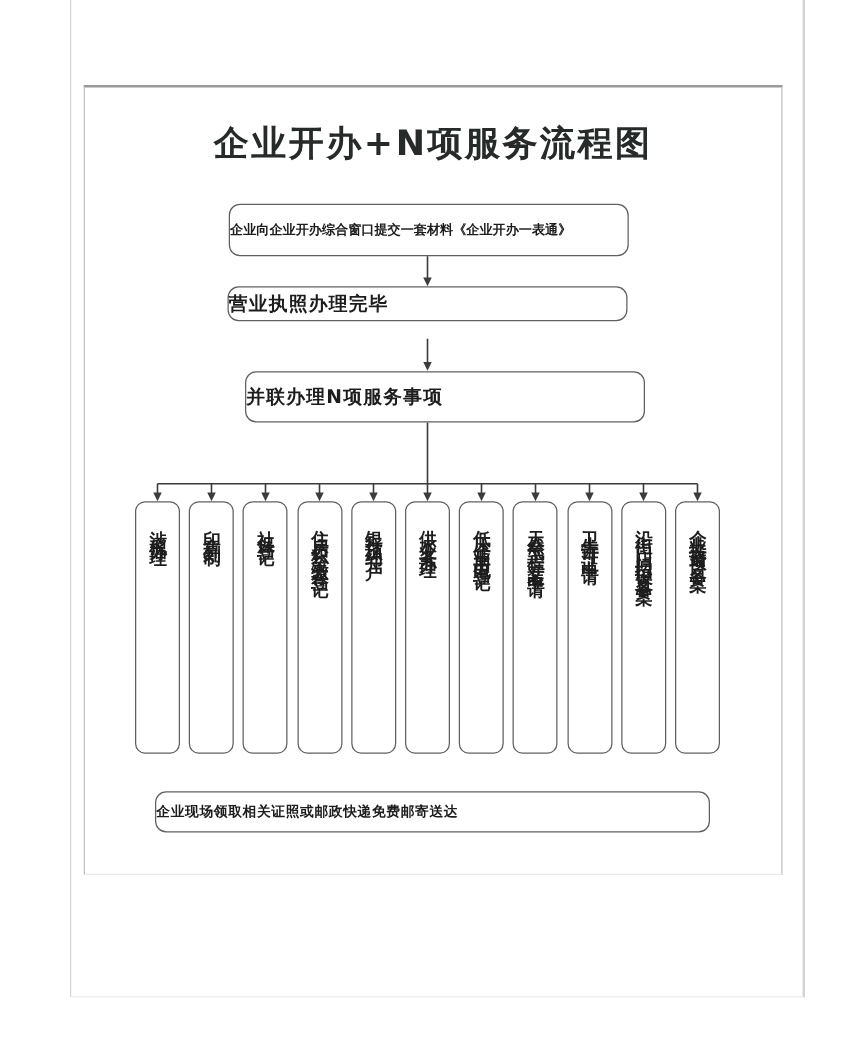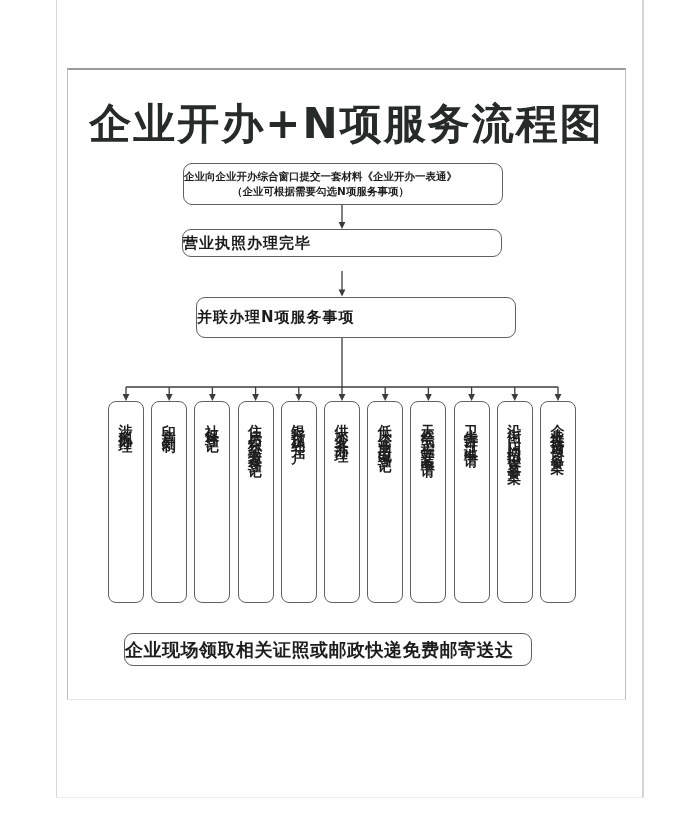--- a/index.html
+++ b/index.html
@@ -15,37 +15,37 @@
     border-bottom:1px solid #ececec;background:#ffffff;
   }
   
   .frame{
     position:absolute;left:67px;top:68px;width:559px;height:632px;
     border:1px solid #bfbfbf;border-top:2px solid #9a9a9a;
     border-bottom-color:#e9e9e9;box-sizing:border-box;
   }
   .doc-title{
     position:absolute;left:67px;top:96px;width:559px;
-    text-align:center;font-size:42px;font-weight:bold;
+    text-align:center;font-size:28px;font-weight:bold;
     letter-spacing:2px;color:#262a28;white-space:nowrap;
   }
   .fbox{
     position:absolute;box-sizing:border-box;background:#ffffff;
     border:1.4px solid #606060;border-radius:9px;
     display:flex;align-items:center;justify-content:flex-start;
     text-align:center;color:#1d1d1d;
   }
   #box-start{left:183px;top:163px;width:320px;height:42px;
     font-size:10.5px;font-weight:bold;line-height:15px;}
   #box-license{left:182px;top:229px;width:320px;height:28px;
     font-size:15px;font-weight:bold;letter-spacing:1px;}
   #box-parallel{left:196px;top:297px;width:320px;height:41px;
     font-size:15px;font-weight:bold;letter-spacing:1px;}
-  #box-end{left:124px;top:633px;width:408px;height:33px;
-    font-size:18px;font-weight:bold;letter-spacing:0.5px;}
+  #box-end{left:124px;top:633px;width:444px;height:33px;
+    font-size:11px;font-weight:bold;letter-spacing:0.5px;}
   .services-row{
     position:absolute;left:108px;top:401px;width:468px;height:202px;
     display:flex;justify-content:space-between;
   }
   .service-box{
     width:36px;height:202px;box-sizing:border-box;background:#fff;
     border:1.4px solid #606060;border-radius:8px;
     display:flex;justify-content:center;
   }
   .vtext{
@@ -59,21 +59,20 @@
 <body>
 
 <div class="scan-page"></div>
 <div class="frame"></div>
 
 <div class="doc-title">企业开办+N项服务流程图</div>
 
 <div class="fbox" id="box-start">
   <div>
     <div>企业向企业开办综合窗口提交一套材料《企业开办一表通》</div>
-    <div>（企业可根据需要勾选N项服务事项）</div>
   </div>
 </div>
 
 <div class="fbox" id="box-license">
   <span>营业执照办理完毕</span>
 </div>
 
 <div class="fbox" id="box-parallel">
   <span>并联办理N项服务事项</span>
 </div>

